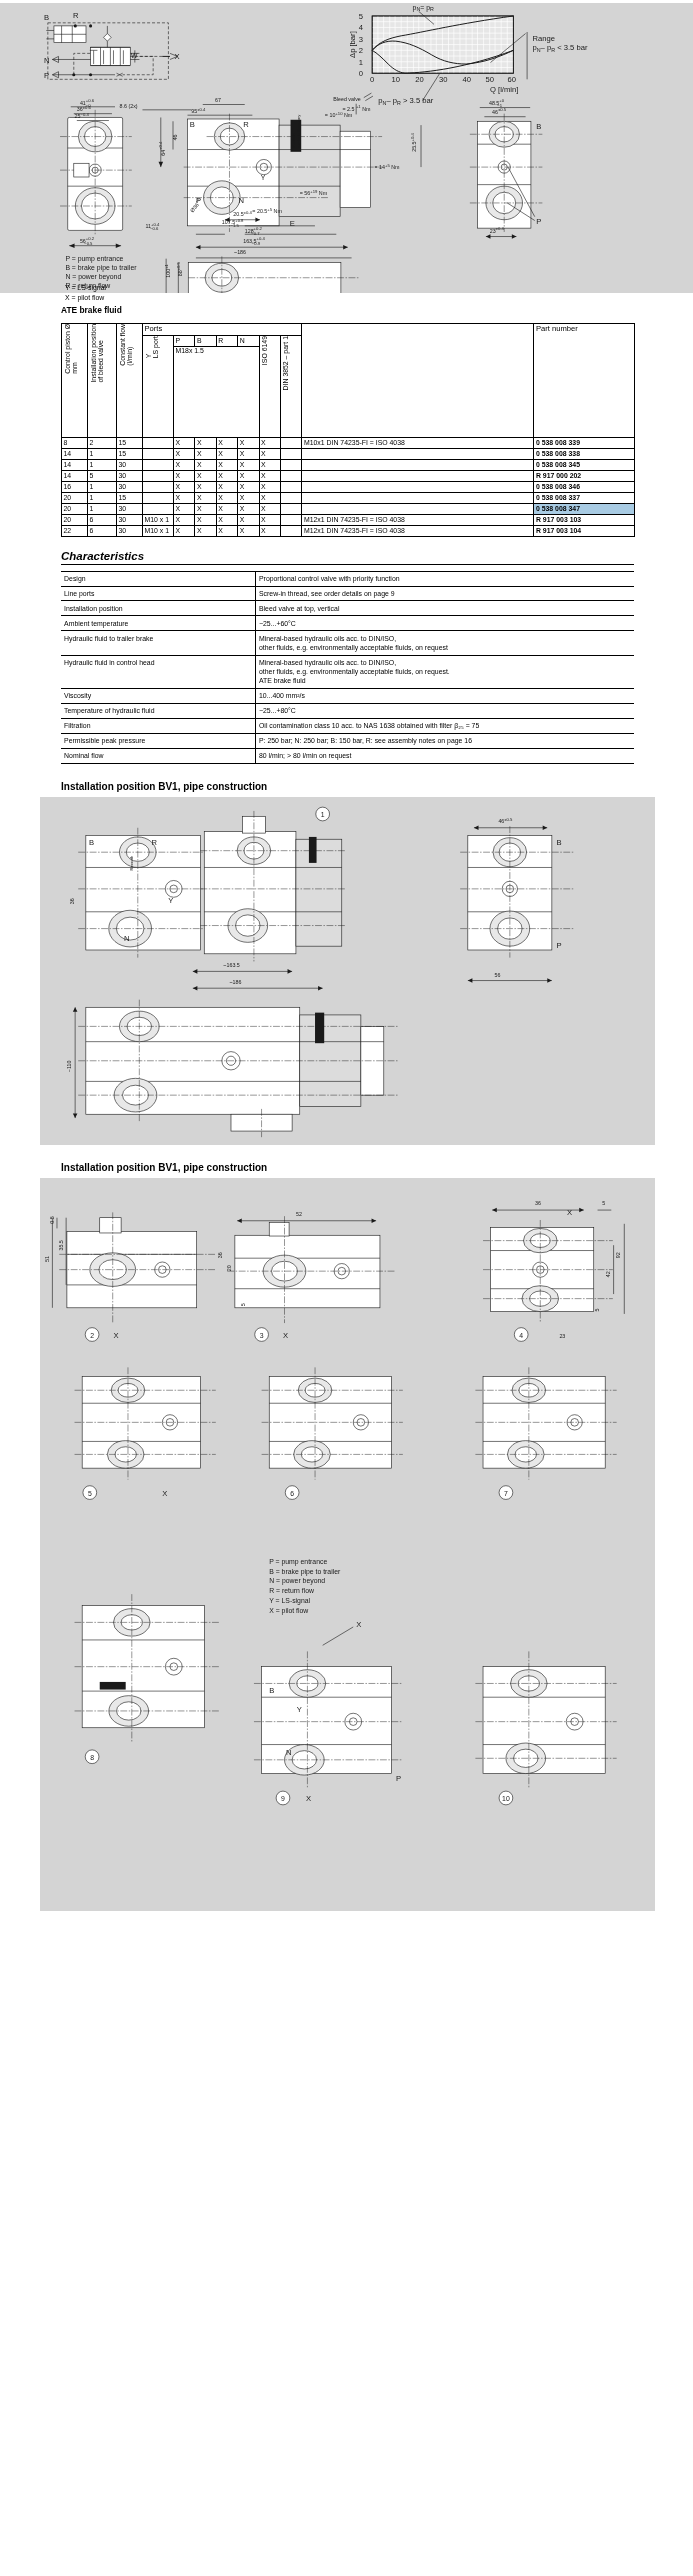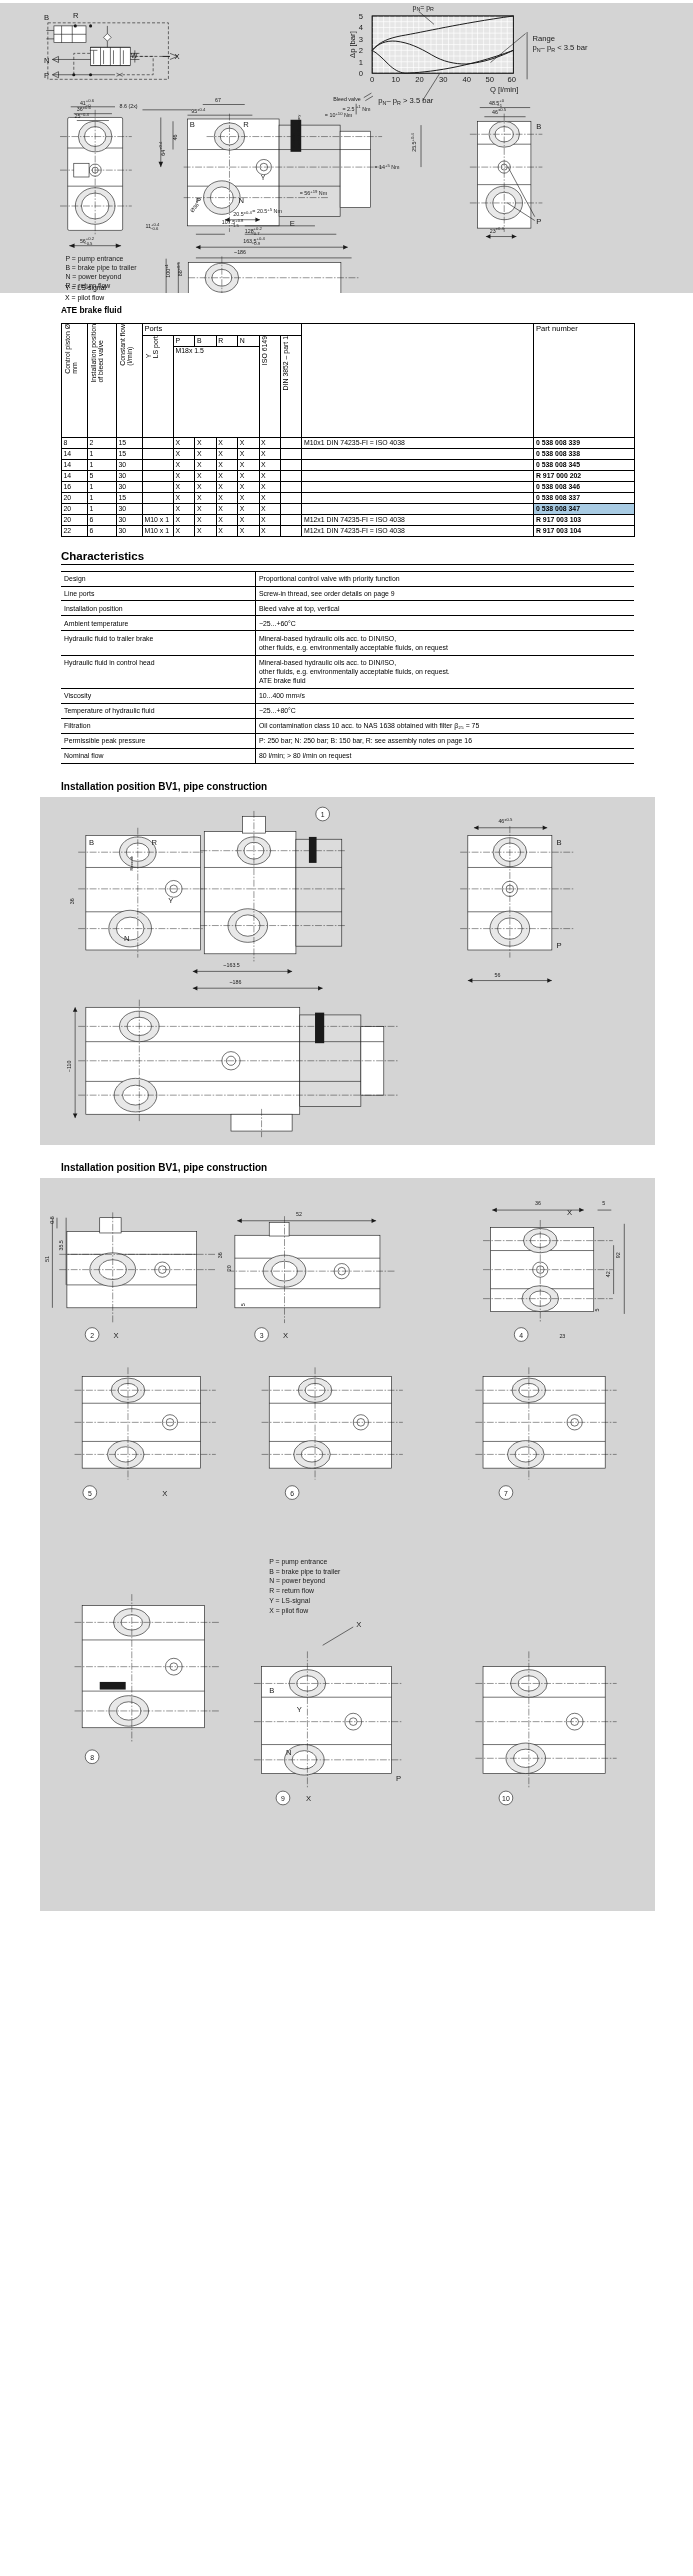--- a/index.html
+++ b/index.html
@@ -26,21 +26,21 @@
   table.ord{border-collapse:collapse;width:573px;font-size:6.9px;table-layout:fixed;}
   table.ord td,table.ord th{border:0.8px solid #000;padding:0 1.5px;vertical-align:top;font-weight:normal;text-align:left;}
   .vert{writing-mode:vertical-rl;transform:rotate(180deg);white-space:nowrap;font-size:6.9px;line-height:1.05;}
   .vcell{height:90px;vertical-align:bottom;padding-bottom:1.5px;}
   .rowcell{height:10px;line-height:10px;font-size:6.9px;padding:0 1.5px;}
   .hl{background:#a8cbe3;}
   .pn{white-space:nowrap;}
   .ports-head{height:10.7px;line-height:10.7px;font-size:7.6px;}
 
   
-  .char-h{font-size:11.5px;font-weight:bold;margin:13.8px 0 1.5px 61px;}
+  .char-h{font-size:11.5px;font-weight:bold;margin:13.8px 0 1.5px 61px;font-style:italic;}
   .char-rule{margin:0 0 0 61px;width:573px;height:1.5px;background:#000;}
   table.char{border-collapse:collapse;margin:5.3px 0 0 61px;width:573px;font-size:6.9px;table-layout:fixed;}
   table.char td{border-top:0.8px solid #000;border-bottom:0.8px solid #000;padding:2.3px 3.8px 2.3px 3.1px;vertical-align:top;line-height:1.35;}
   table.char td.k{width:187px;border-right:0.8px solid #000;}
   table.char tr td{border-bottom:none;}
   table.char tr:last-child td{border-bottom:0.8px solid #000;}
 
   
   .inst-h{font-size:10px;font-weight:bold;margin:17px 0 5.3px 61px;}
   .inst-block{margin:0 0 0 40px;width:615px;background:#d4d4d4;position:relative;}

